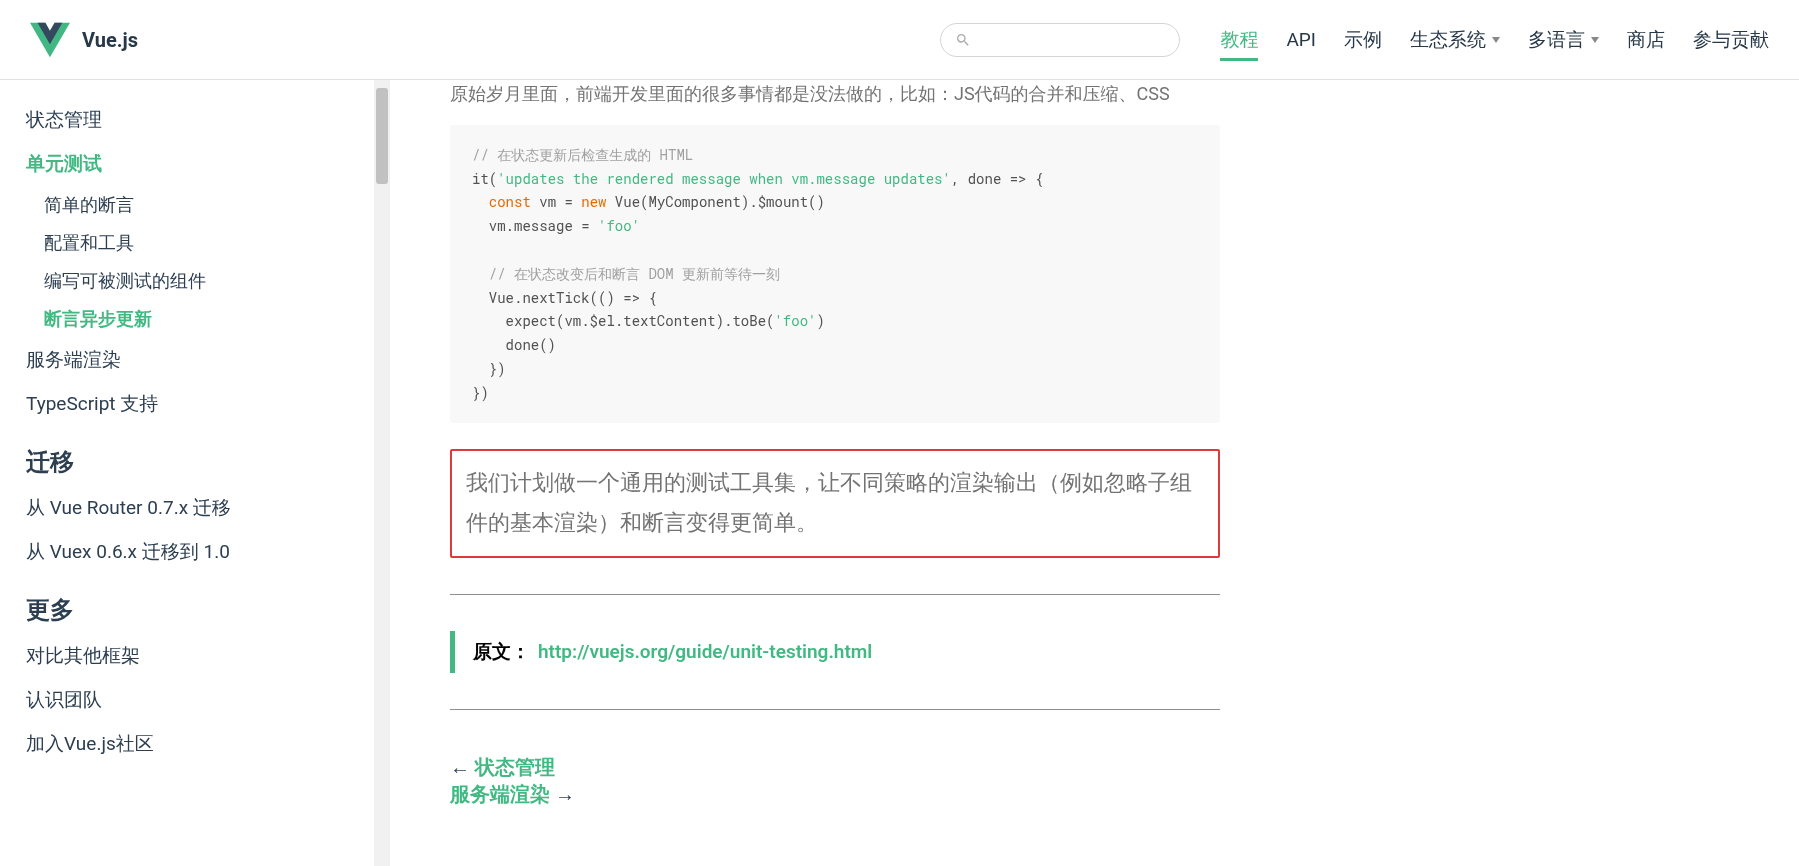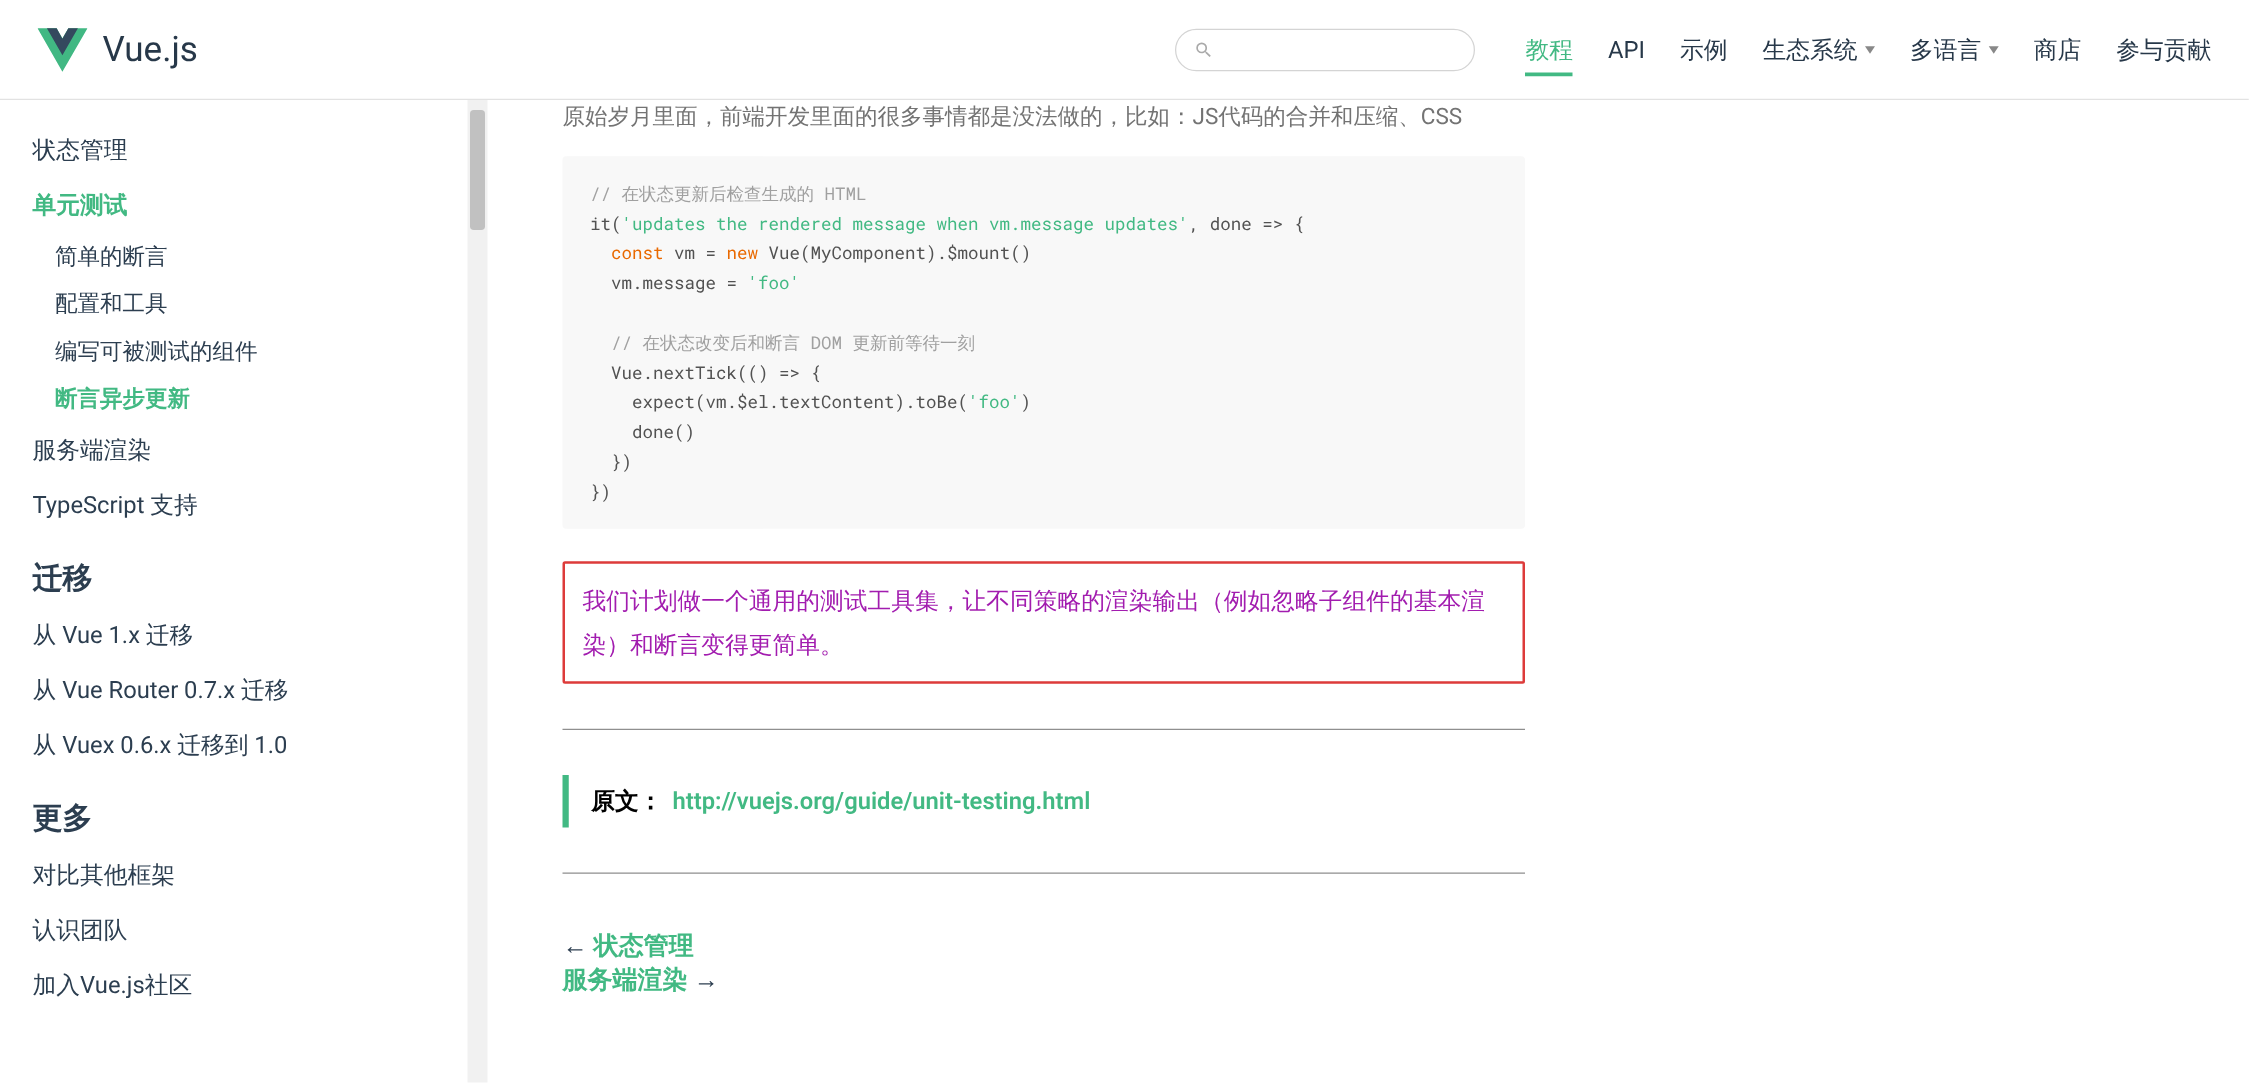--- a/index.html
+++ b/index.html
@@ -1,21 +1,21 @@
 <!DOCTYPE html>
 <html><head>
 <meta charset="utf-8">
 <style>
 * { margin: 0; padding: 0; box-sizing: border-box; }
 body { font-family: -apple-system, BlinkMacSystemFont, "Segoe UI", Roboto, "Helvetica Neue", Arial, "PingFang SC", "Microsoft YaHei", sans-serif; color: #34495e; background: #fff; }
 
 .header { position: fixed; top: 0; left: 0; right: 0; height: 80px; background: #fff; border-bottom: 1px solid #e2e2e2; display: flex; align-items: center; padding: 0 30px; z-index: 100; }
 .logo-wrap { display: flex; align-items: center; gap: 12px; }
 .logo { width: 40px; height: 40px; }
-.site-title { font-size: 28px; font-weight: 400; color: #273849; }
+.site-title { font-size: 20px; font-weight: 700; color: #273849; }
 .spacer { flex: 1; }
 .search { width: 240px; height: 34px; border: 1px solid #d4d4d4; border-radius: 17px; display: flex; align-items: center; padding: 0 14px; margin-right: 40px; }
 .search svg { width: 16px; height: 16px; fill: #aaa; }
 .nav { display: flex; align-items: center; gap: 28px; }
 .nav-item { font-size: 19px; color: #273849; cursor: pointer; padding: 22px 0; position: relative; white-space: nowrap; }
 .nav-item.active { color: #42b983; }
 .nav-item.active::after { content: ""; position: absolute; bottom: 14px; left: 0; right: 0; height: 3px; background: #42b983; }
 .caret { display: inline-block; width: 0; height: 0; margin-left: 6px; border-left: 4px solid transparent; border-right: 4px solid transparent; border-top: 6px solid #888; vertical-align: middle; }
 
 .page { display: flex; padding-top: 80px; }
@@ -32,21 +32,21 @@
 
 .content { margin-left: 390px; padding: 0 60px 80px 60px; max-width: 890px; }
 
 .faded-top { color: #737373; font-size: 18px; padding: 0 0 8px; line-height: 1.6; }
 
 .codeblock { background: #f8f8f8; border-radius: 3px; padding: 18px 22px; margin-top: 8px; font-family: "Roboto Mono", Menlo, Consolas, monospace; font-size: 14px; line-height: 1.7; color: #525252; white-space: pre; overflow-x: auto; }
 .cmt { color: #a0a0a0; }
 .str { color: #42b983; }
 .kw  { color: #e96900; }
 
-.highlight-box { border: 2px solid #dd3b3a; padding: 12px 14px; margin-top: 26px; font-size: 19px; line-height: 1.85; color: #a21caf; border-radius: 2px; }
+.highlight-box { border: 2px solid #dd3b3a; padding: 12px 14px; margin-top: 26px; font-size: 22px; line-height: 1.85; color: #737373; border-radius: 2px; }
 
 hr.sep { border: 0; border-top: 1px solid #444; margin: 36px 0; opacity: .6; }
 
 .source-callout { border-left: 5px solid #42b983; padding: 8px 18px; margin: 24px 0; font-size: 19px; display: flex; gap: 8px; align-items: baseline; }
 .source-callout a { color: #42b983; font-weight: 600; text-decoration: none; }
 .source-label { font-weight: 700; color: #000000; }
 
 .pager { display: flex; justify-content: space-between; padding: 8px 0 8px; font-size: 20px; flex-direction: column; }
 .pager a { color: #42b983; font-weight: 700; text-decoration: none; }
 .pager .arrow { color: #2c3e50; font-weight: 400; }
@@ -88,21 +88,20 @@
       <div class="side-sub">
         <div class="side-item">简单的断言</div>
         <div class="side-item">配置和工具</div>
         <div class="side-item">编写可被测试的组件</div>
         <div class="side-item active">断言异步更新</div>
       </div>
       <div class="side-item">服务端渲染</div>
       <div class="side-item">TypeScript 支持</div>
 
       <div class="side-heading">迁移</div>
-      <div class="side-item">从 Vue 1.x 迁移</div>
       <div class="side-item">从 Vue Router 0.7.x 迁移</div>
       <div class="side-item">从 Vuex 0.6.x 迁移到 1.0</div>
 
       <div class="side-heading">更多</div>
       <div class="side-item">对比其他框架</div>
       <div class="side-item">认识团队</div>
       <div class="side-item">加入Vue.js社区</div>
     </aside>
     <div class="scrolltrack">
       <div class="scrollthumb"></div>

